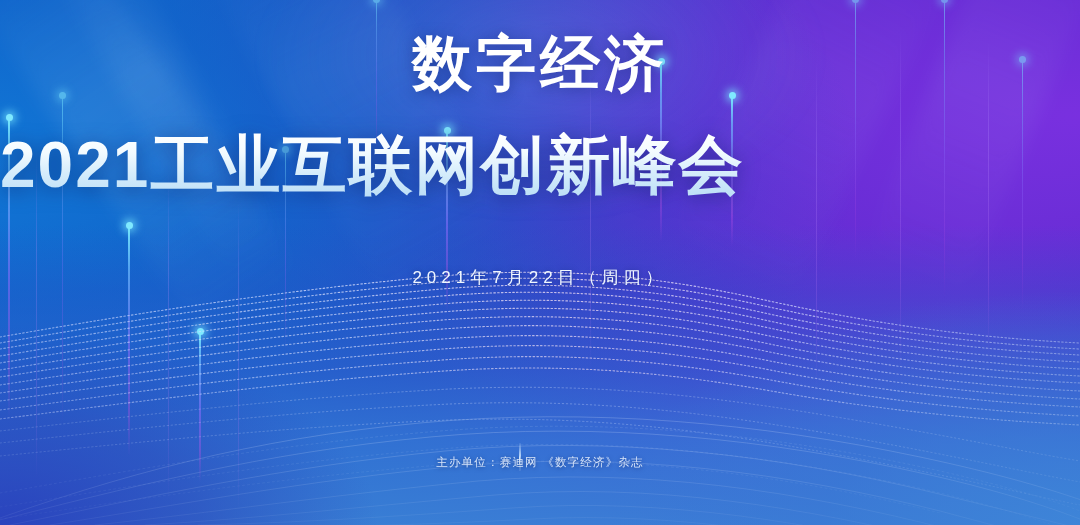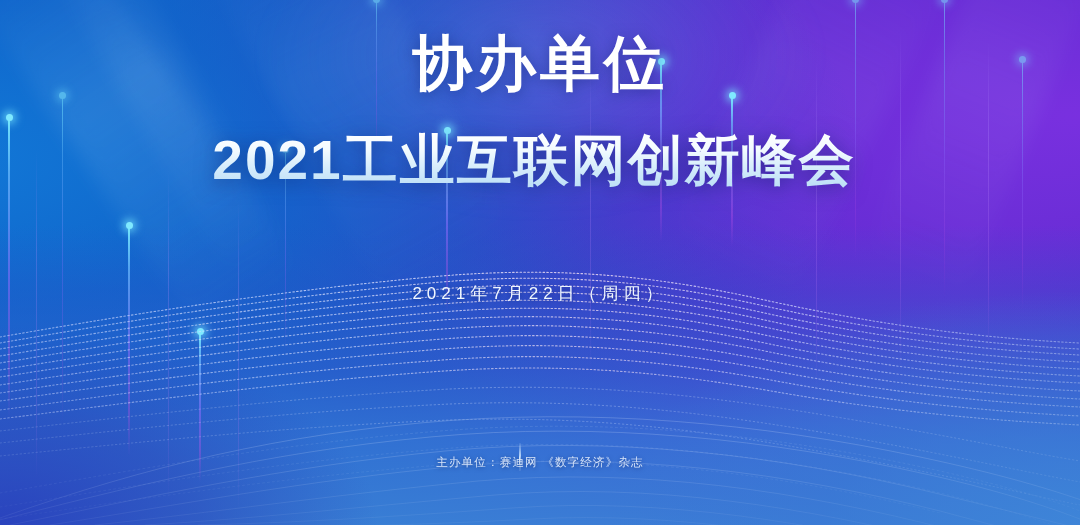--- a/index.html
+++ b/index.html
@@ -181,22 +181,21 @@
     letter-spacing: 4px;
     line-height: 1;
     text-shadow: 0 2px 14px rgba(20,40,120,0.55);
     white-space: nowrap;
   }
   .headline span { display: inline-block; }
 
   .main-title {
     position: absolute;
     top: 132px; left: 0; right: 12px;
-    text-align: center;
-    font-size: 55px;
+    font-size: 64px;
     font-weight: 800;
     letter-spacing: 2px;
     line-height: 1.05;
     white-space: nowrap;
     background: linear-gradient(to bottom,
       #ffffff 0%,
       #f3fbff 30%,
       #d5ecfb 62%,
       #b9ddf6 100%);
     -webkit-background-clip: text;
@@ -204,21 +203,20 @@
     color: transparent;
     -webkit-text-fill-color: transparent;
     filter: drop-shadow(0 3px 10px rgba(12,30,100,0.55));
   }
 
   .info {
     position: absolute;
     top: 262px; left: 0; right: 0;
     text-align: center;
     color: #f0f7ff;
-    margin-top: 16px;
   }
   .info-date {
     font-size: 17px;
     letter-spacing: 5px;
     line-height: 1.9;
     text-shadow: 0 1px 6px rgba(10,30,90,0.6);
   }
   .info-place {
     font-size: 17px;
     letter-spacing: 5px;
@@ -361,21 +359,21 @@
           <path d="M0,282 C140,260 270,238 440,224 C610,210 780,230 940,268 C1010,285 1055,300 1080,310"></path>
           <path d="M0,294 C140,274 270,254 440,240 C610,227 780,248 940,288"></path>
         </g>
       </g>
     </svg>
   </div>
 
   <div class="content">
 
     <div class="headline">
-      <span>协办单位</span>
+      <span>数字经济</span>
     </div>
 
     <div class="main-title">2021工业互联网创新峰会</div>
 
     <div class="info">
       <div class="info-date">2021年7月22日（周四）</div>
     </div>
 
     <div class="footer-divider"></div>
 

